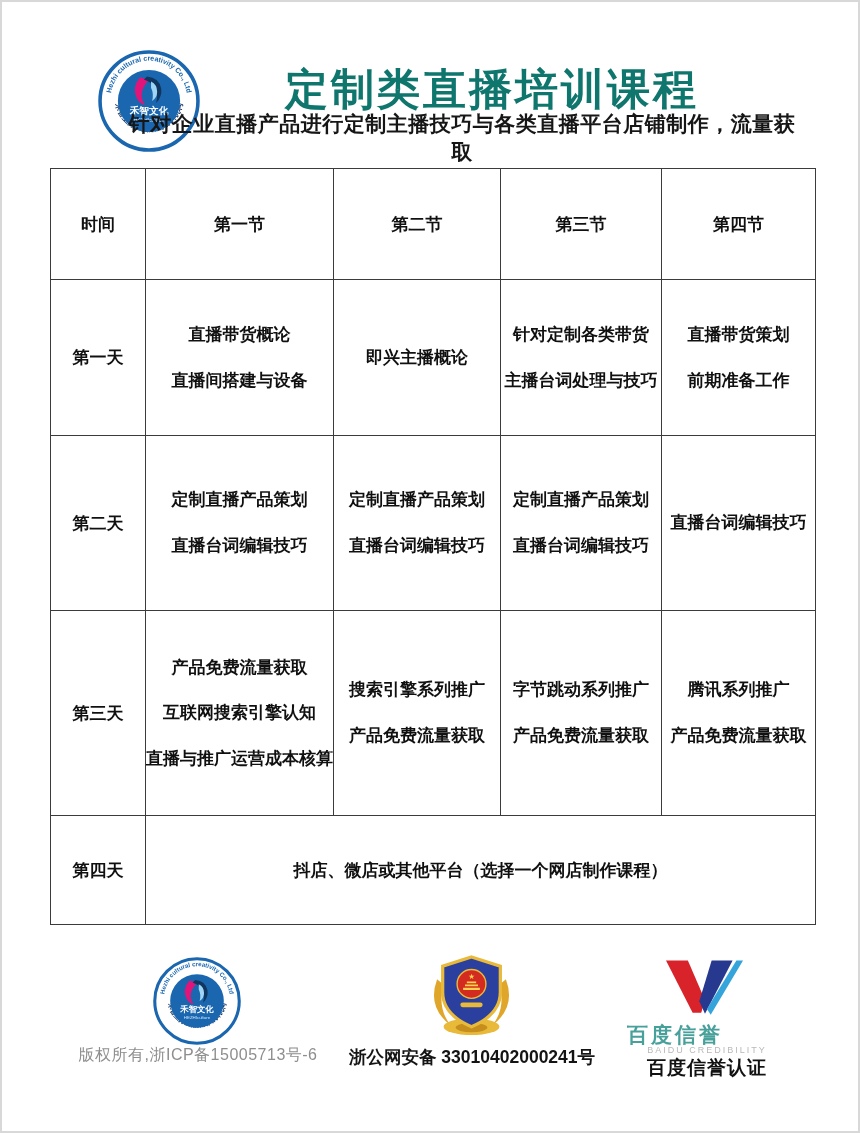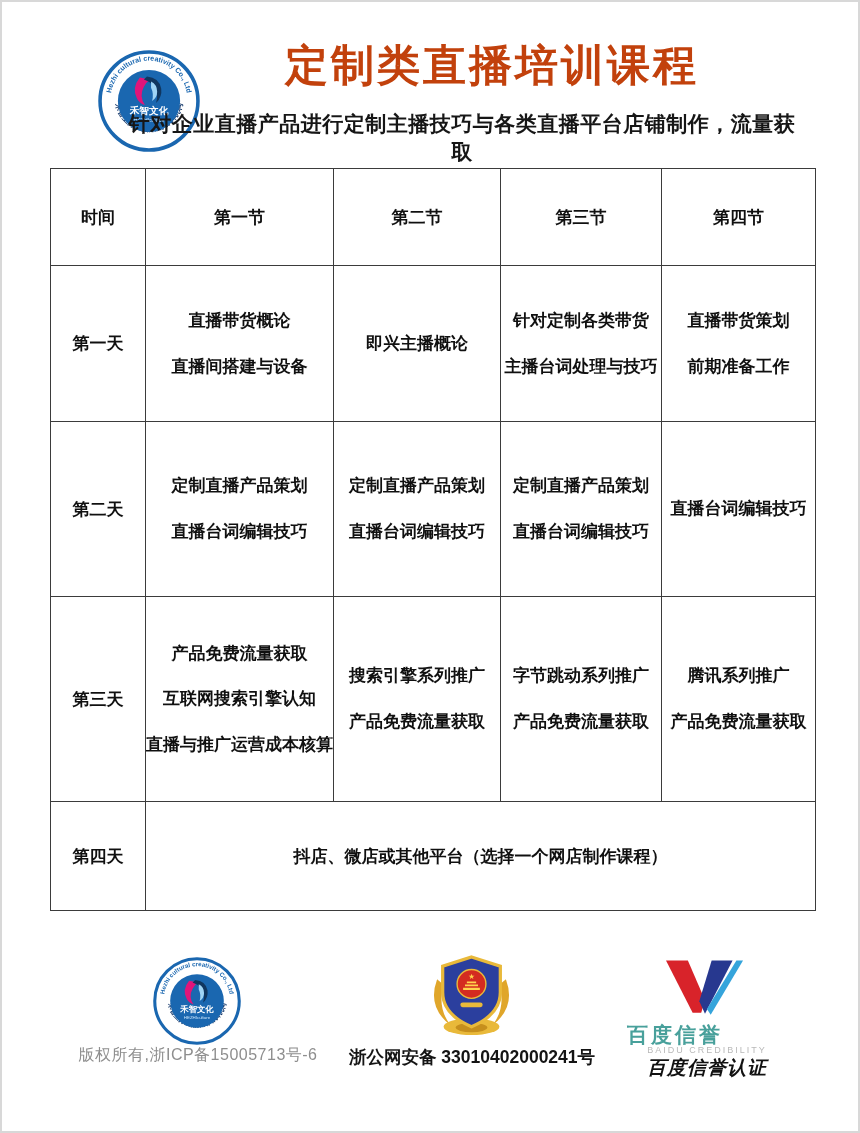--- a/index.html
+++ b/index.html
@@ -6,22 +6,22 @@
   .page{
     position:relative;width:860px;height:1133px;background:#ffffff;
     font-family:"Liberation Sans","DejaVu Sans",sans-serif;color:#111;
     border:2px solid #d8d8d8;box-sizing:border-box;overflow:hidden;
   }
   
   .hz-logo{position:absolute;}
   .hz-logo.header{left:96px;top:48px;width:102px;height:102px;}
   .hz-logo.footer{left:151px;top:955px;width:88px;height:88px;}
   .title{
-    position:absolute;top:40px;left:230px;width:520px;text-align:center;
-    font-size:43px;font-weight:bold;letter-spacing:3px;color:#c2410c;line-height:1.1;
+    position:absolute;top:64px;left:230px;width:520px;text-align:center;
+    font-size:43px;font-weight:bold;letter-spacing:3px;color:#0f766e;line-height:1.1;
   }
   .subtitle{
     position:absolute;top:108px;left:120px;width:680px;text-align:center;
     font-size:21px;font-weight:bold;color:#161616;letter-spacing:0.5px;
   }
   
   table.course{
     position:absolute;left:48px;top:166px;border-collapse:collapse;table-layout:fixed;
   }
   table.course td,table.course th{
@@ -46,21 +46,21 @@
   .baidu-title{
     position:absolute;left:625px;top:1019px;width:160px;text-align:left;
     font-size:21px;font-weight:bold;color:#48a09b;letter-spacing:3px;
   }
   .baidu-en{
     position:absolute;left:625px;top:1043px;width:160px;text-align:center;
     font-size:9px;color:#b9b9b9;letter-spacing:2px;
   }
   .baidu-cert{
     position:absolute;left:625px;top:1053px;width:160px;text-align:center;
-    font-size:19px;font-weight:bold;color:#111;letter-spacing:1px;font-style:italic;
+    font-size:19px;font-weight:bold;color:#111;letter-spacing:1px;
   }
 </style>
 </head>
 <body>
 
 <div class="page">
 
   <svg class="hz-logo header" viewBox="0 0 100 100">
     <circle cx="50" cy="50" r="48" fill="#ffffff" stroke="#1a67b0" stroke-width="3.5"></circle>
     <defs>
@@ -82,21 +82,21 @@
 
   <table class="course">
     <colgroup>
       <col style="width:95px">
         <col style="width:187px">
         <col style="width:167px">
         <col style="width:161px">
         <col style="width:154px">
     </colgroup>
     <tbody>
-        <tr style="height:97px">
+        <tr style="height:111px">
       <th class="time">时间</th>
       <th>第一节</th>
       <th>第二节</th>
       <th>第三节</th>
       <th>第四节</th>
     </tr>
     <tr style="height:156px">
       <td class="day">第一天</td>
       <td>
         <div class="ln">直播带货概论</div>

